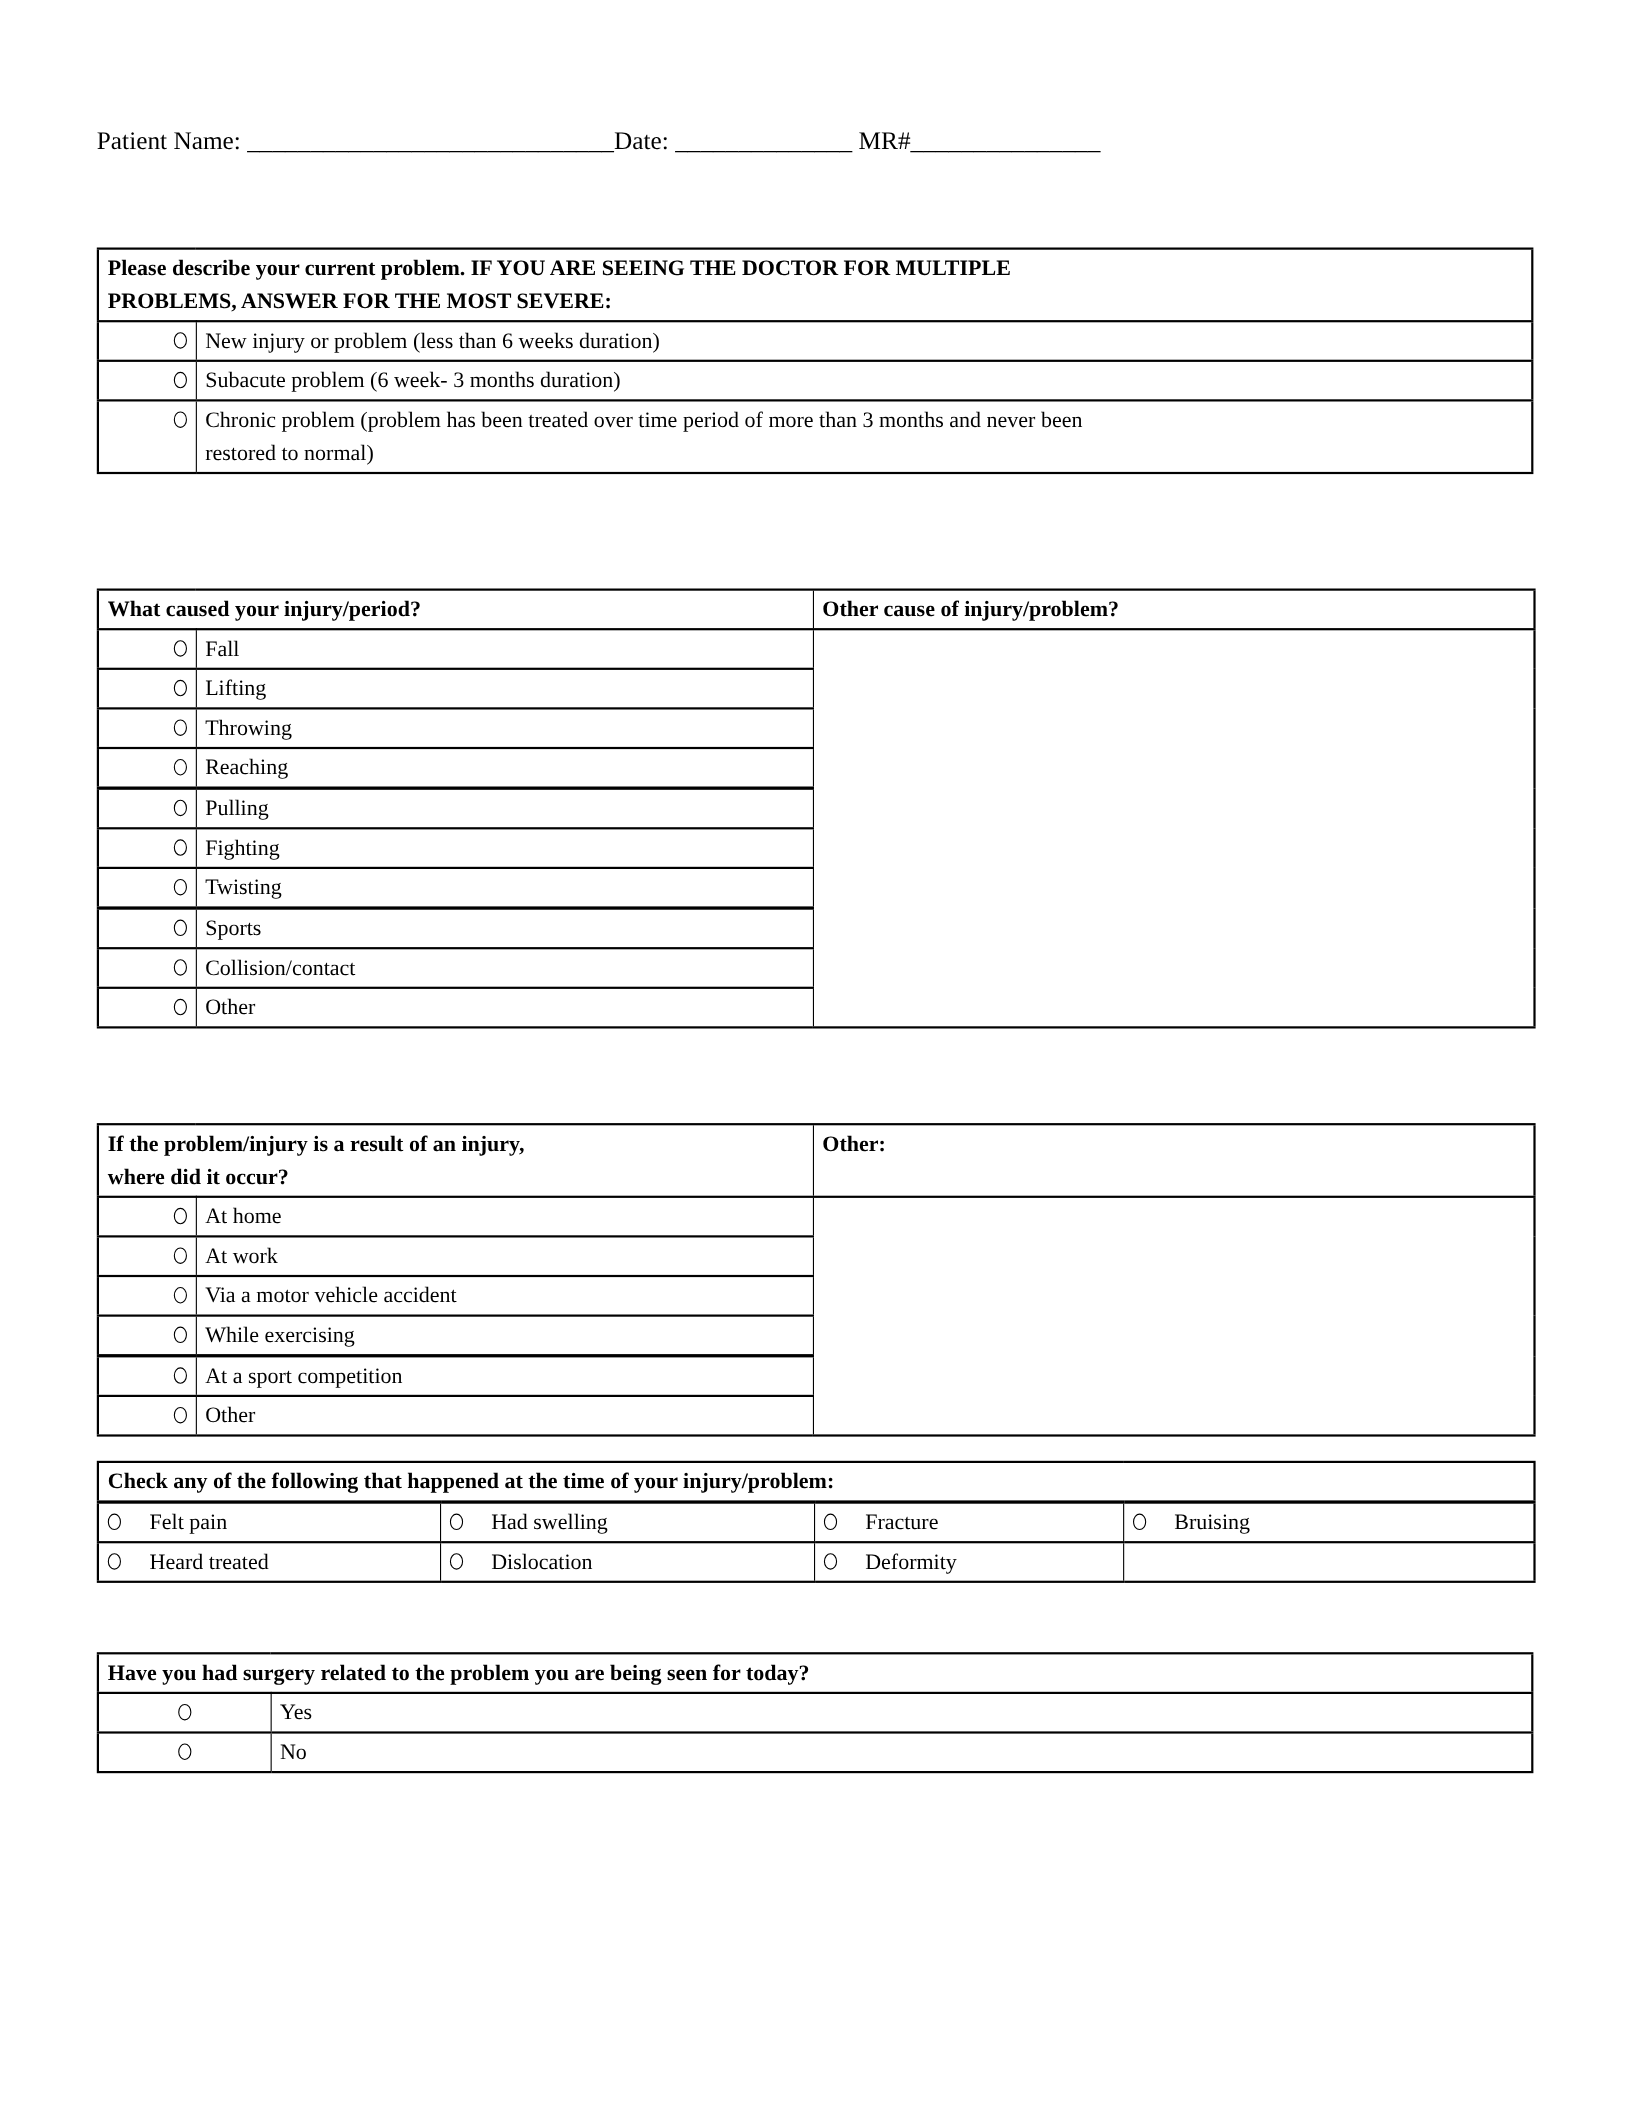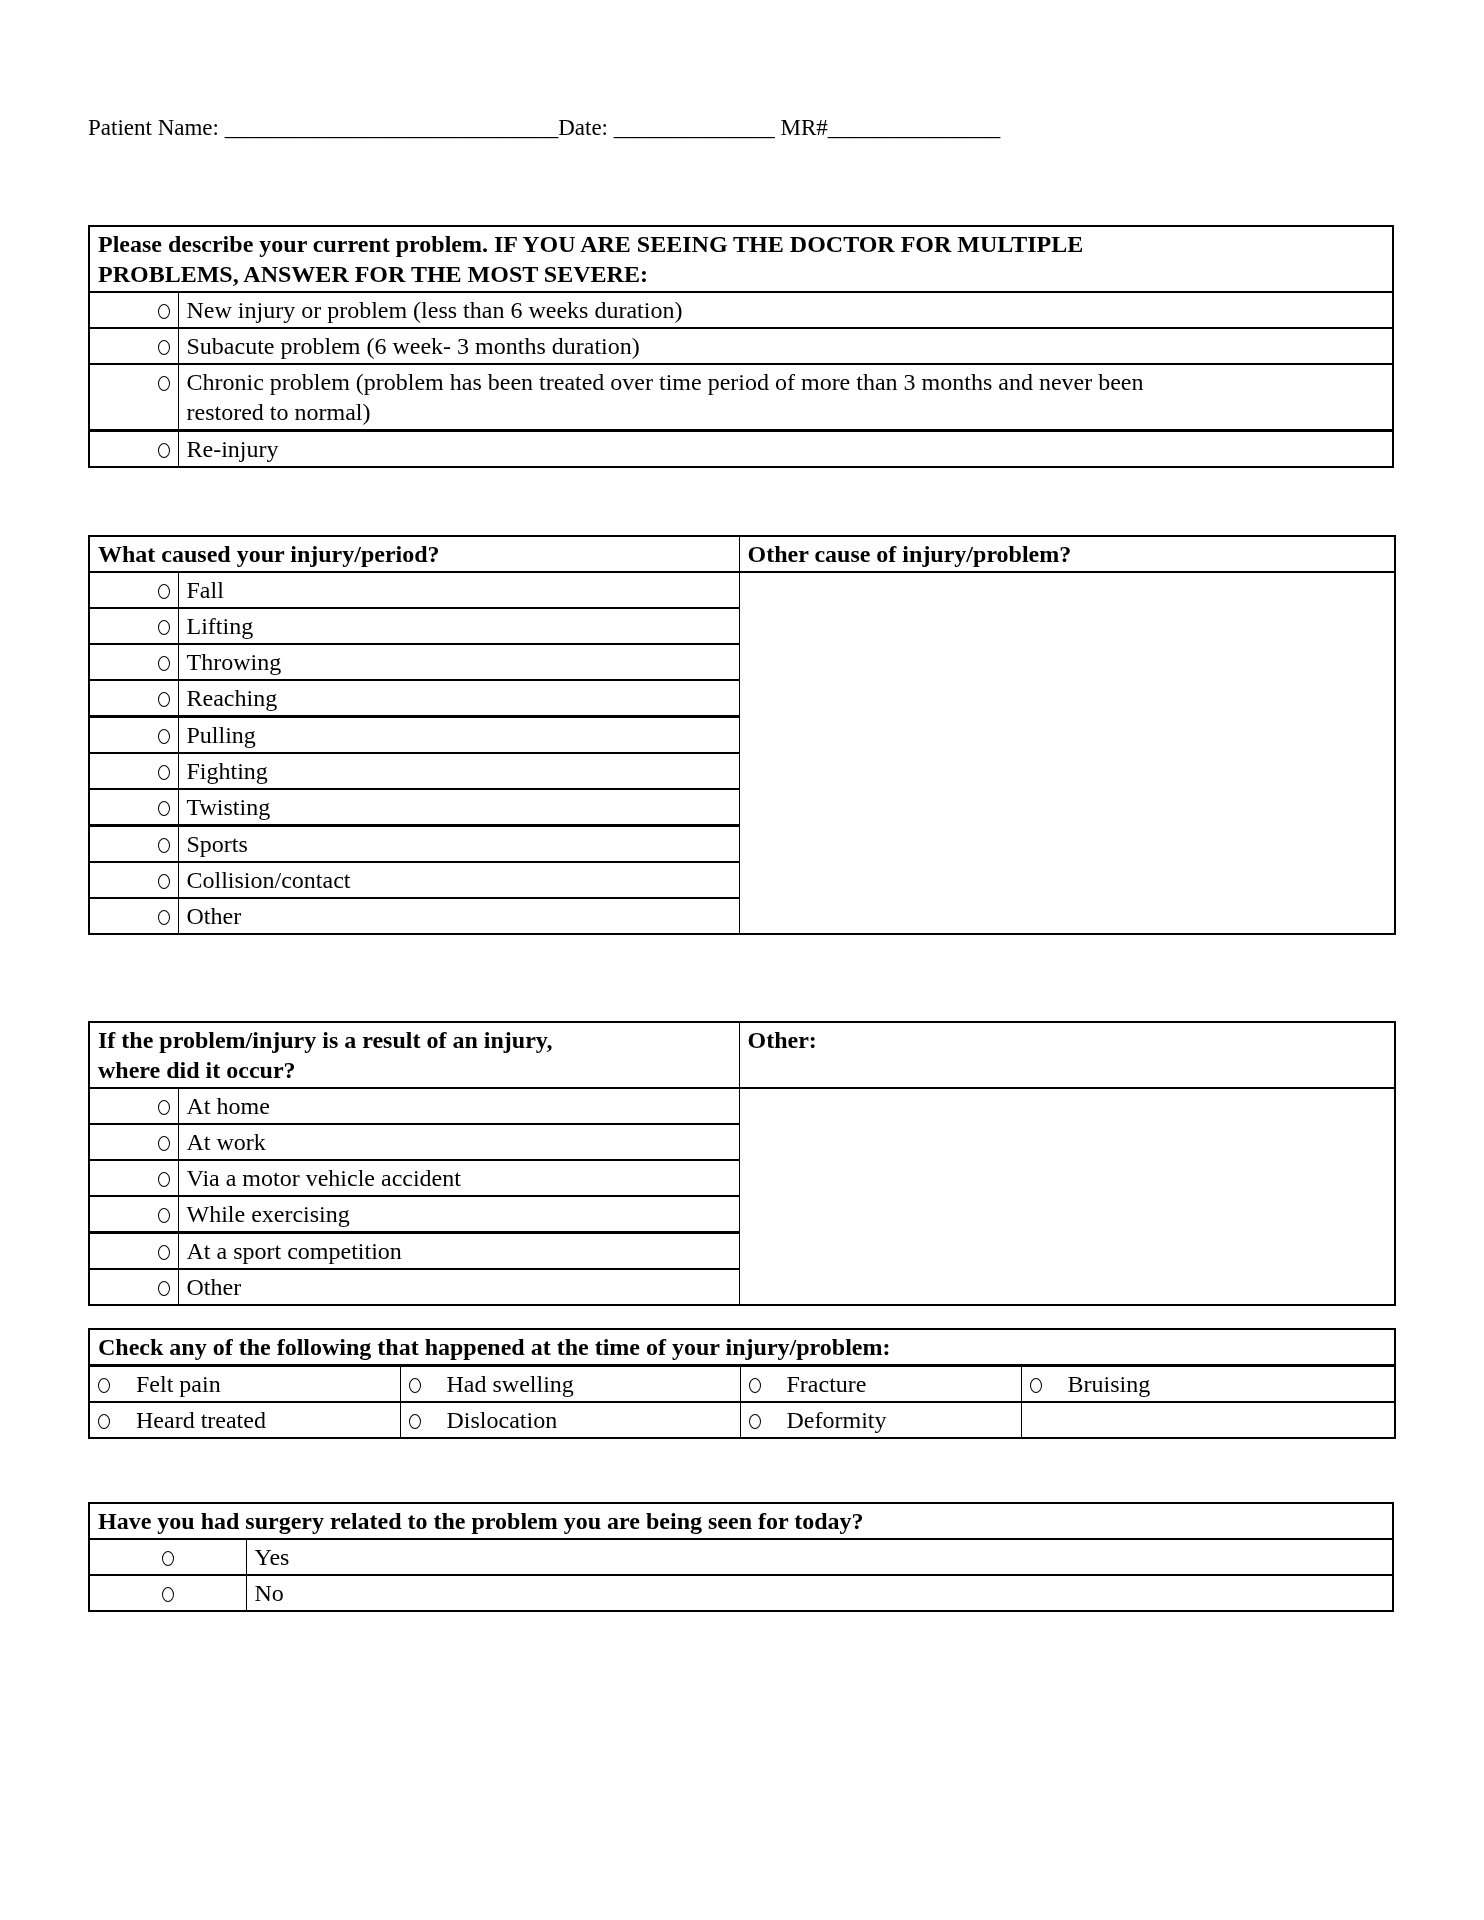--- a/index.html
+++ b/index.html
@@ -11,21 +11,21 @@
 
   .patient-line {
     position:absolute; left:88px; top:110px;
     font-size:23px; line-height:36px; white-space:pre;
   }
 
   table.f {
     position:absolute; left:88px;
     border-collapse:collapse; table-layout:fixed; width:1306px;
     border:2px solid #000;
-    font-size:24px; line-height:30px;padding-left:46px;
+    font-size:20px; line-height:30px;padding-left:46px;
   }
   table.f td {
     border:1px solid #000;
     border-top-width:2px; border-bottom-width:2px;
     padding:2px 8px; vertical-align:top;
     overflow:hidden;
   }
   td.hd { font-weight:bold; padding:3px 10px; white-space:pre-line; }
   td.t  { white-space:pre-line;margin-top:38px; }
   td.c  { text-align:right; padding-right:20px; }
@@ -70,24 +70,20 @@
     </tr>
     <tr>
       <td class="c"><span class="circle"></span></td>
       <td class="t">Subacute problem (6 week- 3 months duration)</td>
     </tr>
     <tr>
       <td class="c"><span class="circle"></span></td>
       <td class="t">Chronic problem (problem has been treated over time period of more than 3 months and never been
 restored to normal)</td>
     </tr>
-    <tr class="thick">
-      <td class="c"><span class="circle"></span></td>
-      <td class="t">Re-injury</td>
-    </tr>
   </tbody>
     </table>
 
   <table class="f t2">
     <colgroup>
         <col style="width:89px">
         <col style="width:561px">
         <col style="width:656px">
       </colgroup>
     <tbody>

